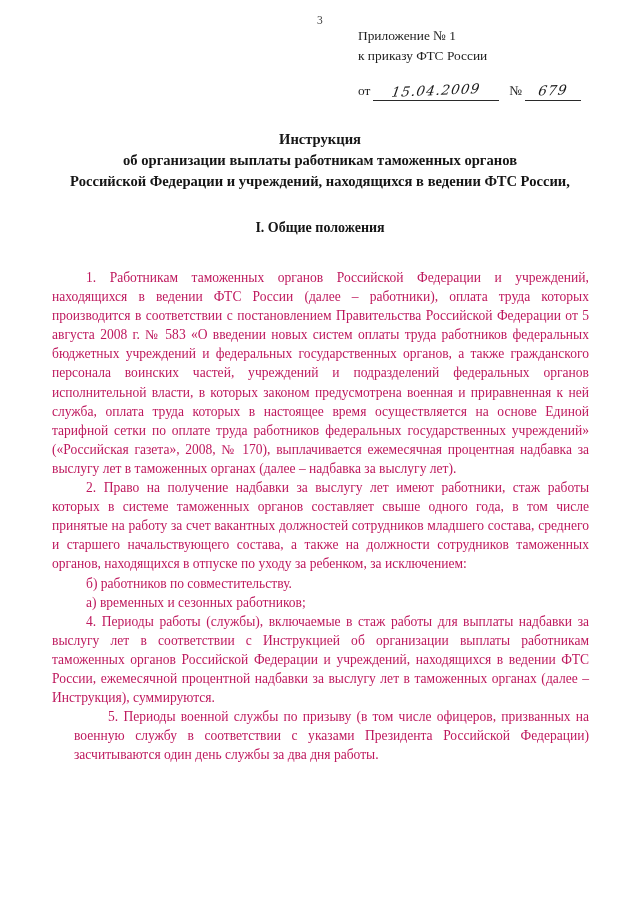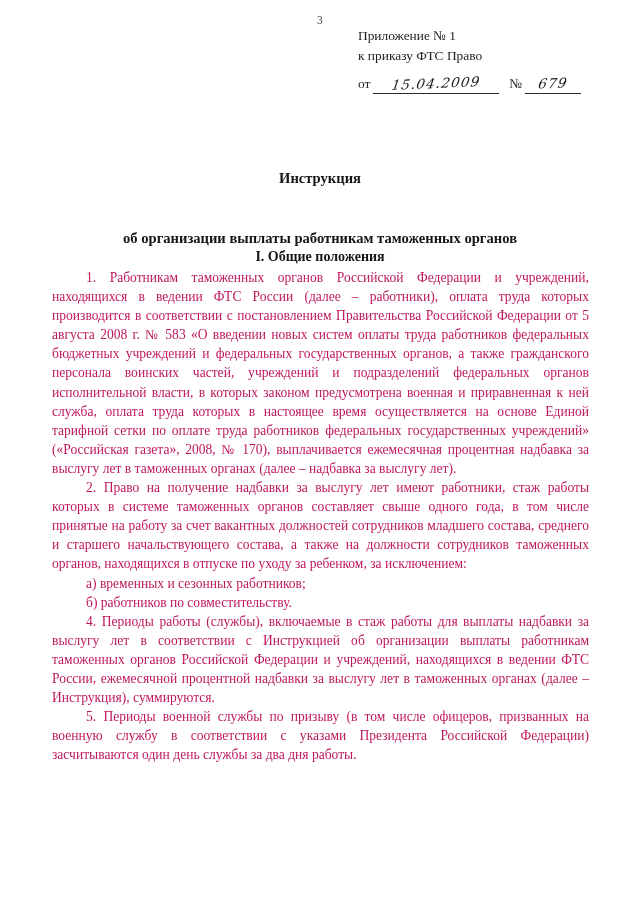--- a/index.html
+++ b/index.html
@@ -44,21 +44,21 @@
     font-size: 13.4px;
     line-height: 19.5px;
     color: #1f1f1f;
   }
   .approval-line {
     white-space: nowrap;
   }
   .order-line {
     display: flex;
     align-items: flex-end;
-    margin-top: 9px;
+    margin-top: 16px;
     white-space: nowrap;
   }
   .order-label {
     font-size: 13.4px;
     padding-right: 3px;
   }
   .blank-rule {
     display: inline-block;
     border-bottom: 1.1px solid #2a2a2a;
     position: relative;
@@ -90,25 +90,25 @@
     position: absolute;
     top: 129px;
     left: 20px;
     width: 600px;
     text-align: center;
     font-weight: bold;
     font-size: 14.6px;
     line-height: 20.8px;
     color: #151515;
   }
-  .doc-title .t-line { display: block; margin-top: 39px; }
+  .doc-title .t-line { display: block; }
 
   .section-title {
     position: absolute;
-    top: 249px;
+    top: 220px;
     left: 20px;
     width: 600px;
     text-align: center;
     font-weight: bold;
     font-size: 14px;
     color: #151515;
   }
 
   
   .body-text {
@@ -125,53 +125,55 @@
   .body-text p {
     margin: 0;
     text-indent: 34px;
     text-align: justify;
   }
   .body-text p.sub {
     text-indent: 34px;
   }
   .body-text p:last-child {
     text-align-last: left;
+    margin-left: 22px;
   }
 </style>
 </head>
 <body>
 
 <div class="page">
 
   <div class="page-number">3</div>
 
   <div class="approval-block">
     <div class="approval-line">Приложение № 1</div>
-    <div class="approval-line">к приказу ФТС Право</div>
+    <div class="approval-line">к приказу ФТС России</div>
     <div class="order-line">
       <span class="order-label">от</span>
       <span class="blank-rule rule-date">
         <span class="hand">15.04.2009</span>
       </span>
       <span class="num-label">№</span>
       <span class="blank-rule rule-num">
         <span class="hand">679</span>
       </span>
     </div>
   </div>
 
   <div class="doc-title">
     <span class="t-line">Инструкция</span>
     <span class="t-line">об организации выплаты работникам таможенных органов</span>
+    <span class="t-line">Российской Федерации и учреждений, находящихся в ведении ФТС России,</span>
   </div>
 
   <div class="section-title">I. Общие положения</div>
 
   <div class="body-text">
     <p>1. Работникам таможенных органов Российской Федерации и учреждений, находящихся в ведении ФТС России (далее – работники), оплата труда которых производится в соответствии с постановлением Правительства Российской Федерации от  5 августа 2008 г. № 583 «О введении новых систем оплаты труда работников федеральных бюджетных учреждений и федеральных государственных органов, а также гражданского персонала воинских частей, учреждений и подразделений федеральных органов исполнительной власти, в которых законом предусмотрена военная и приравненная к ней служба, оплата труда которых в настоящее время осуществляется на основе Единой тарифной сетки по оплате труда работников федеральных государственных учреждений» («Российская газета», 2008, № 170), выплачивается ежемесячная процентная надбавка за выслугу лет в таможенных органах (далее – надбавка за выслугу лет).</p>
     <p>2. Право на получение надбавки за выслугу лет имеют работники, стаж работы которых в системе таможенных органов составляет свыше одного года, в том числе принятые на работу за счет вакантных должностей сотрудников младшего состава, среднего и старшего начальствующего состава, а также на должности сотрудников таможенных органов, находящихся в отпуске по уходу за ребенком, за исключением:</p>
+    <p class="sub">б) работников по совместительству.</p>
     <p class="sub">а) временных и сезонных работников;</p>
-    <p class="sub">б) работников по совместительству.</p>
     <p>4. Периоды работы (службы), включаемые в стаж работы для выплаты надбавки за выслугу лет в соответствии с Инструкцией об организации выплаты работникам таможенных органов Российской Федерации и учреждений, находящихся в ведении ФТС России, ежемесячной процентной надбавки  за выслугу лет в таможенных органах (далее – Инструкция), суммируются.</p>
     <p>5. Периоды военной службы по призыву (в том числе офицеров, призванных на военную службу в соответствии с указами Президента Российской Федерации) засчитываются один день службы за два дня работы.</p>
   </div>
 
 </div>
 
 </body></html>

